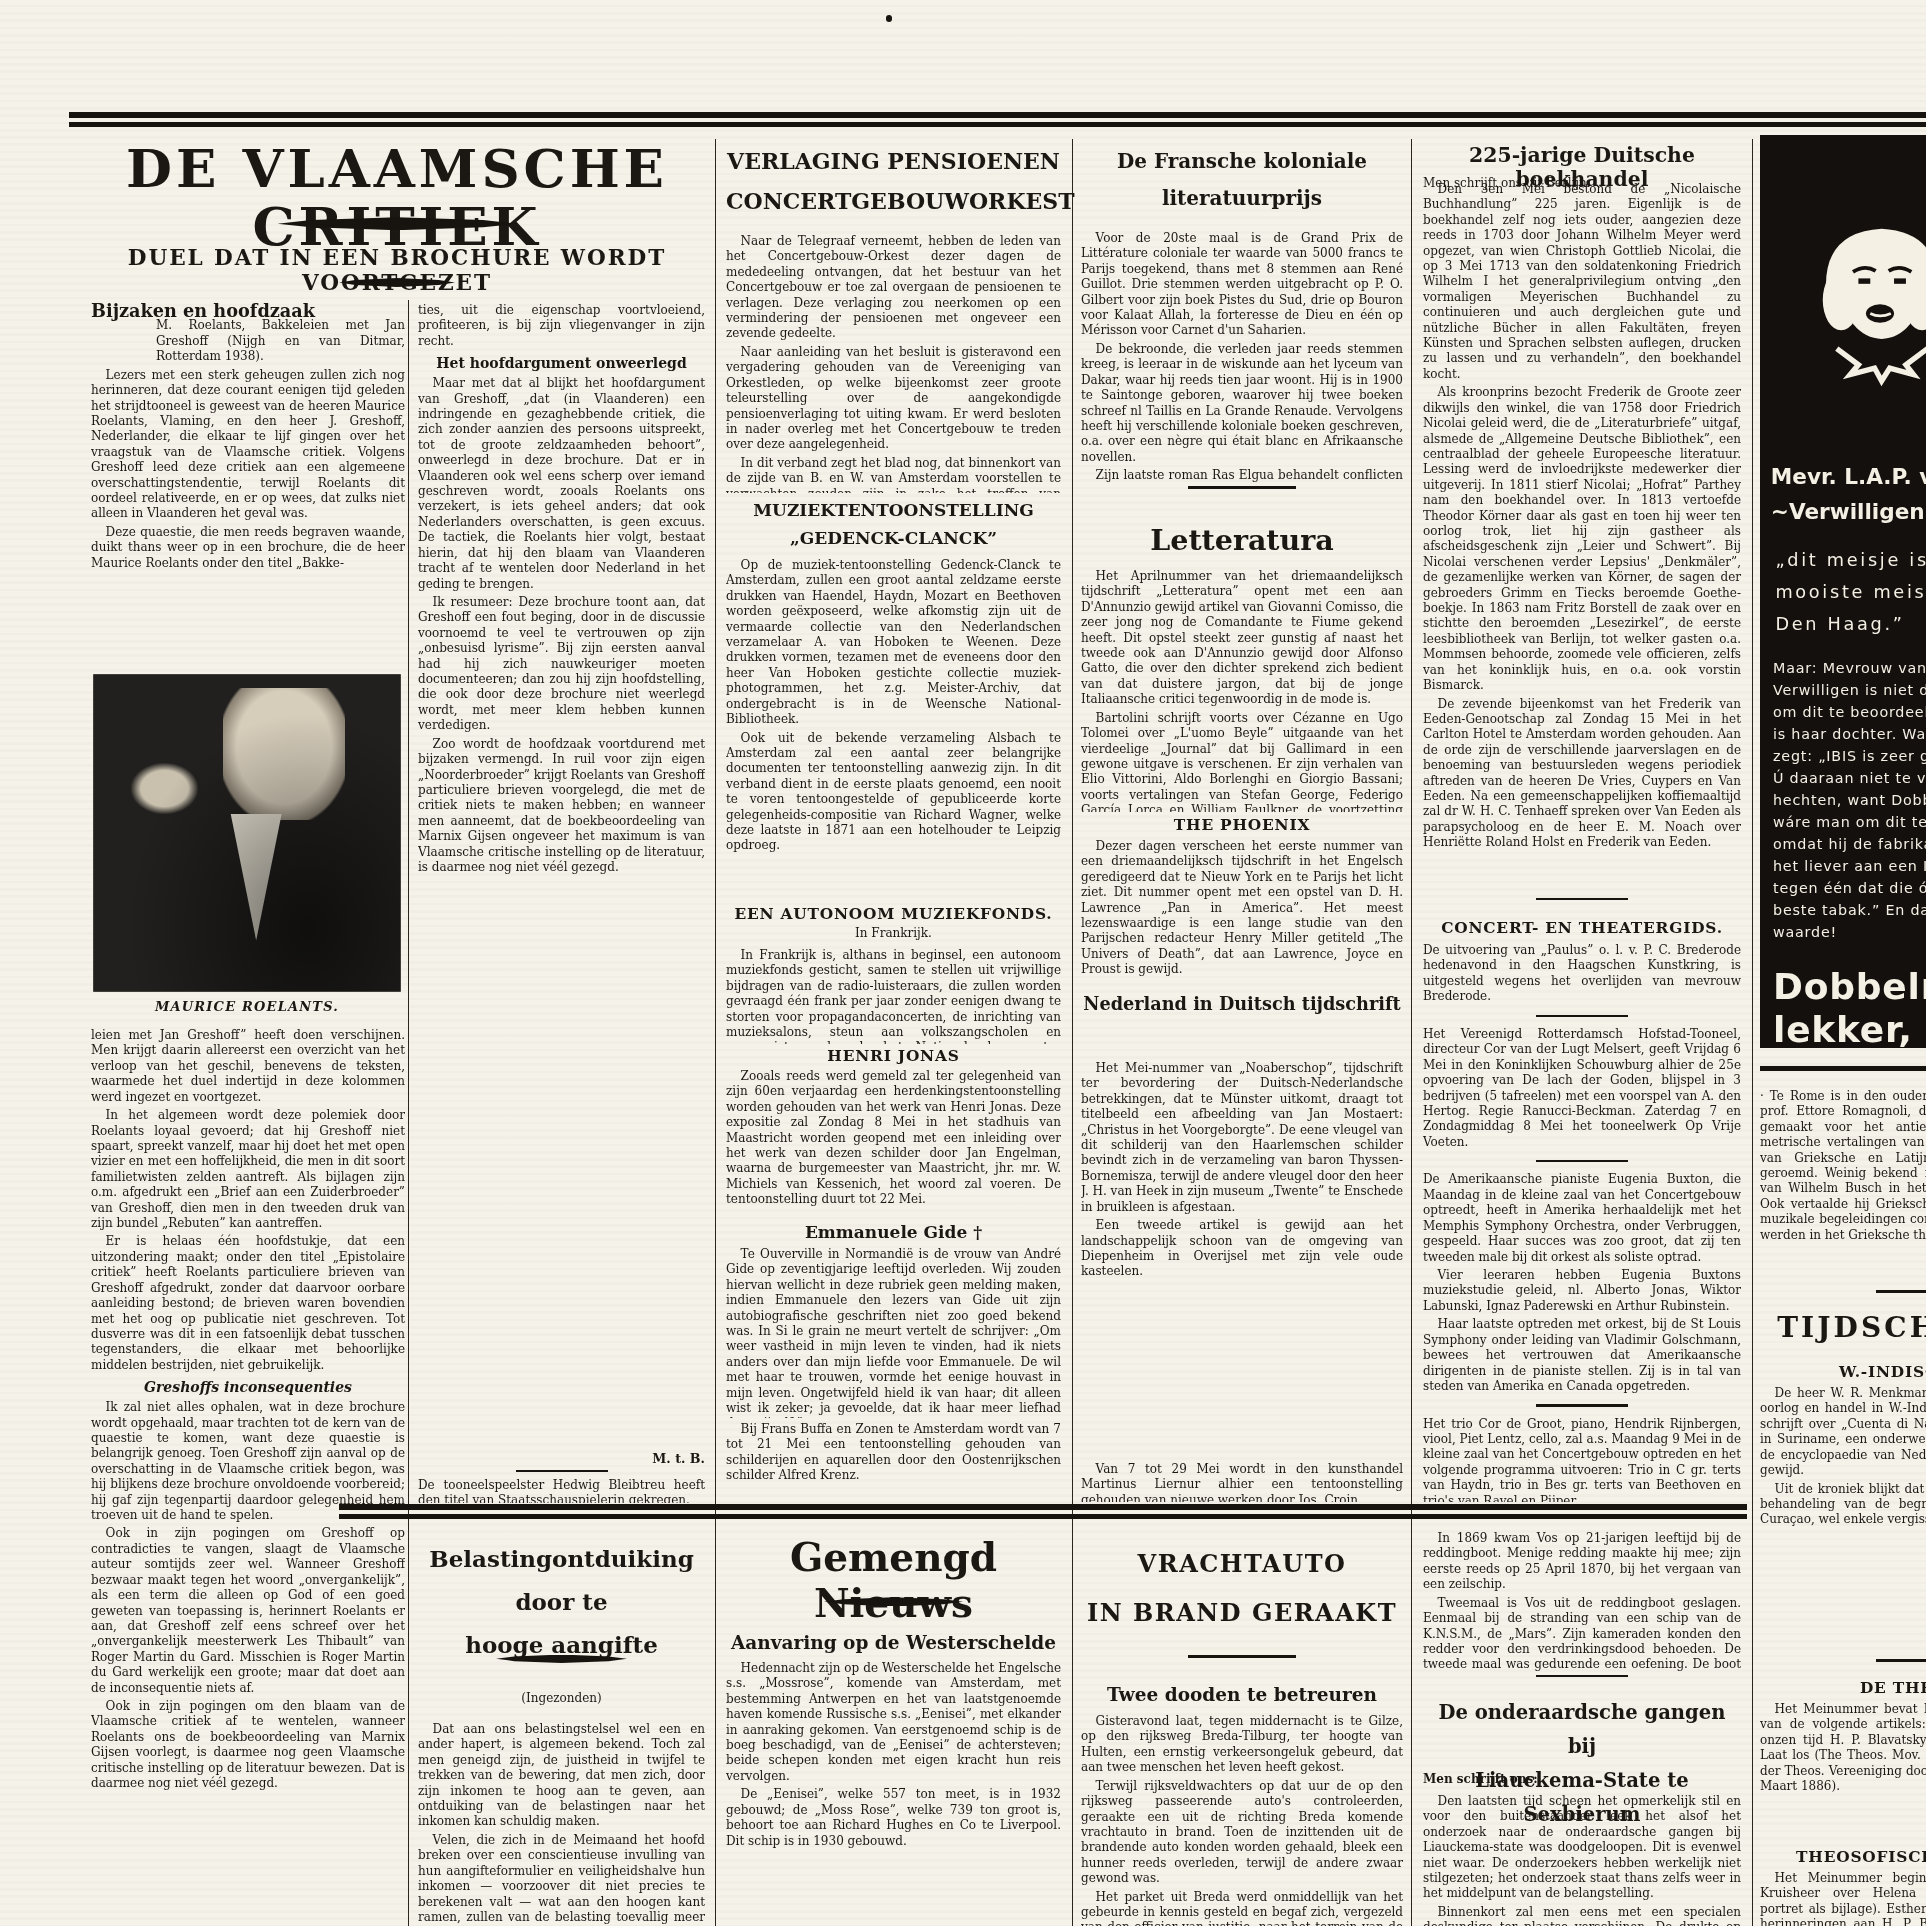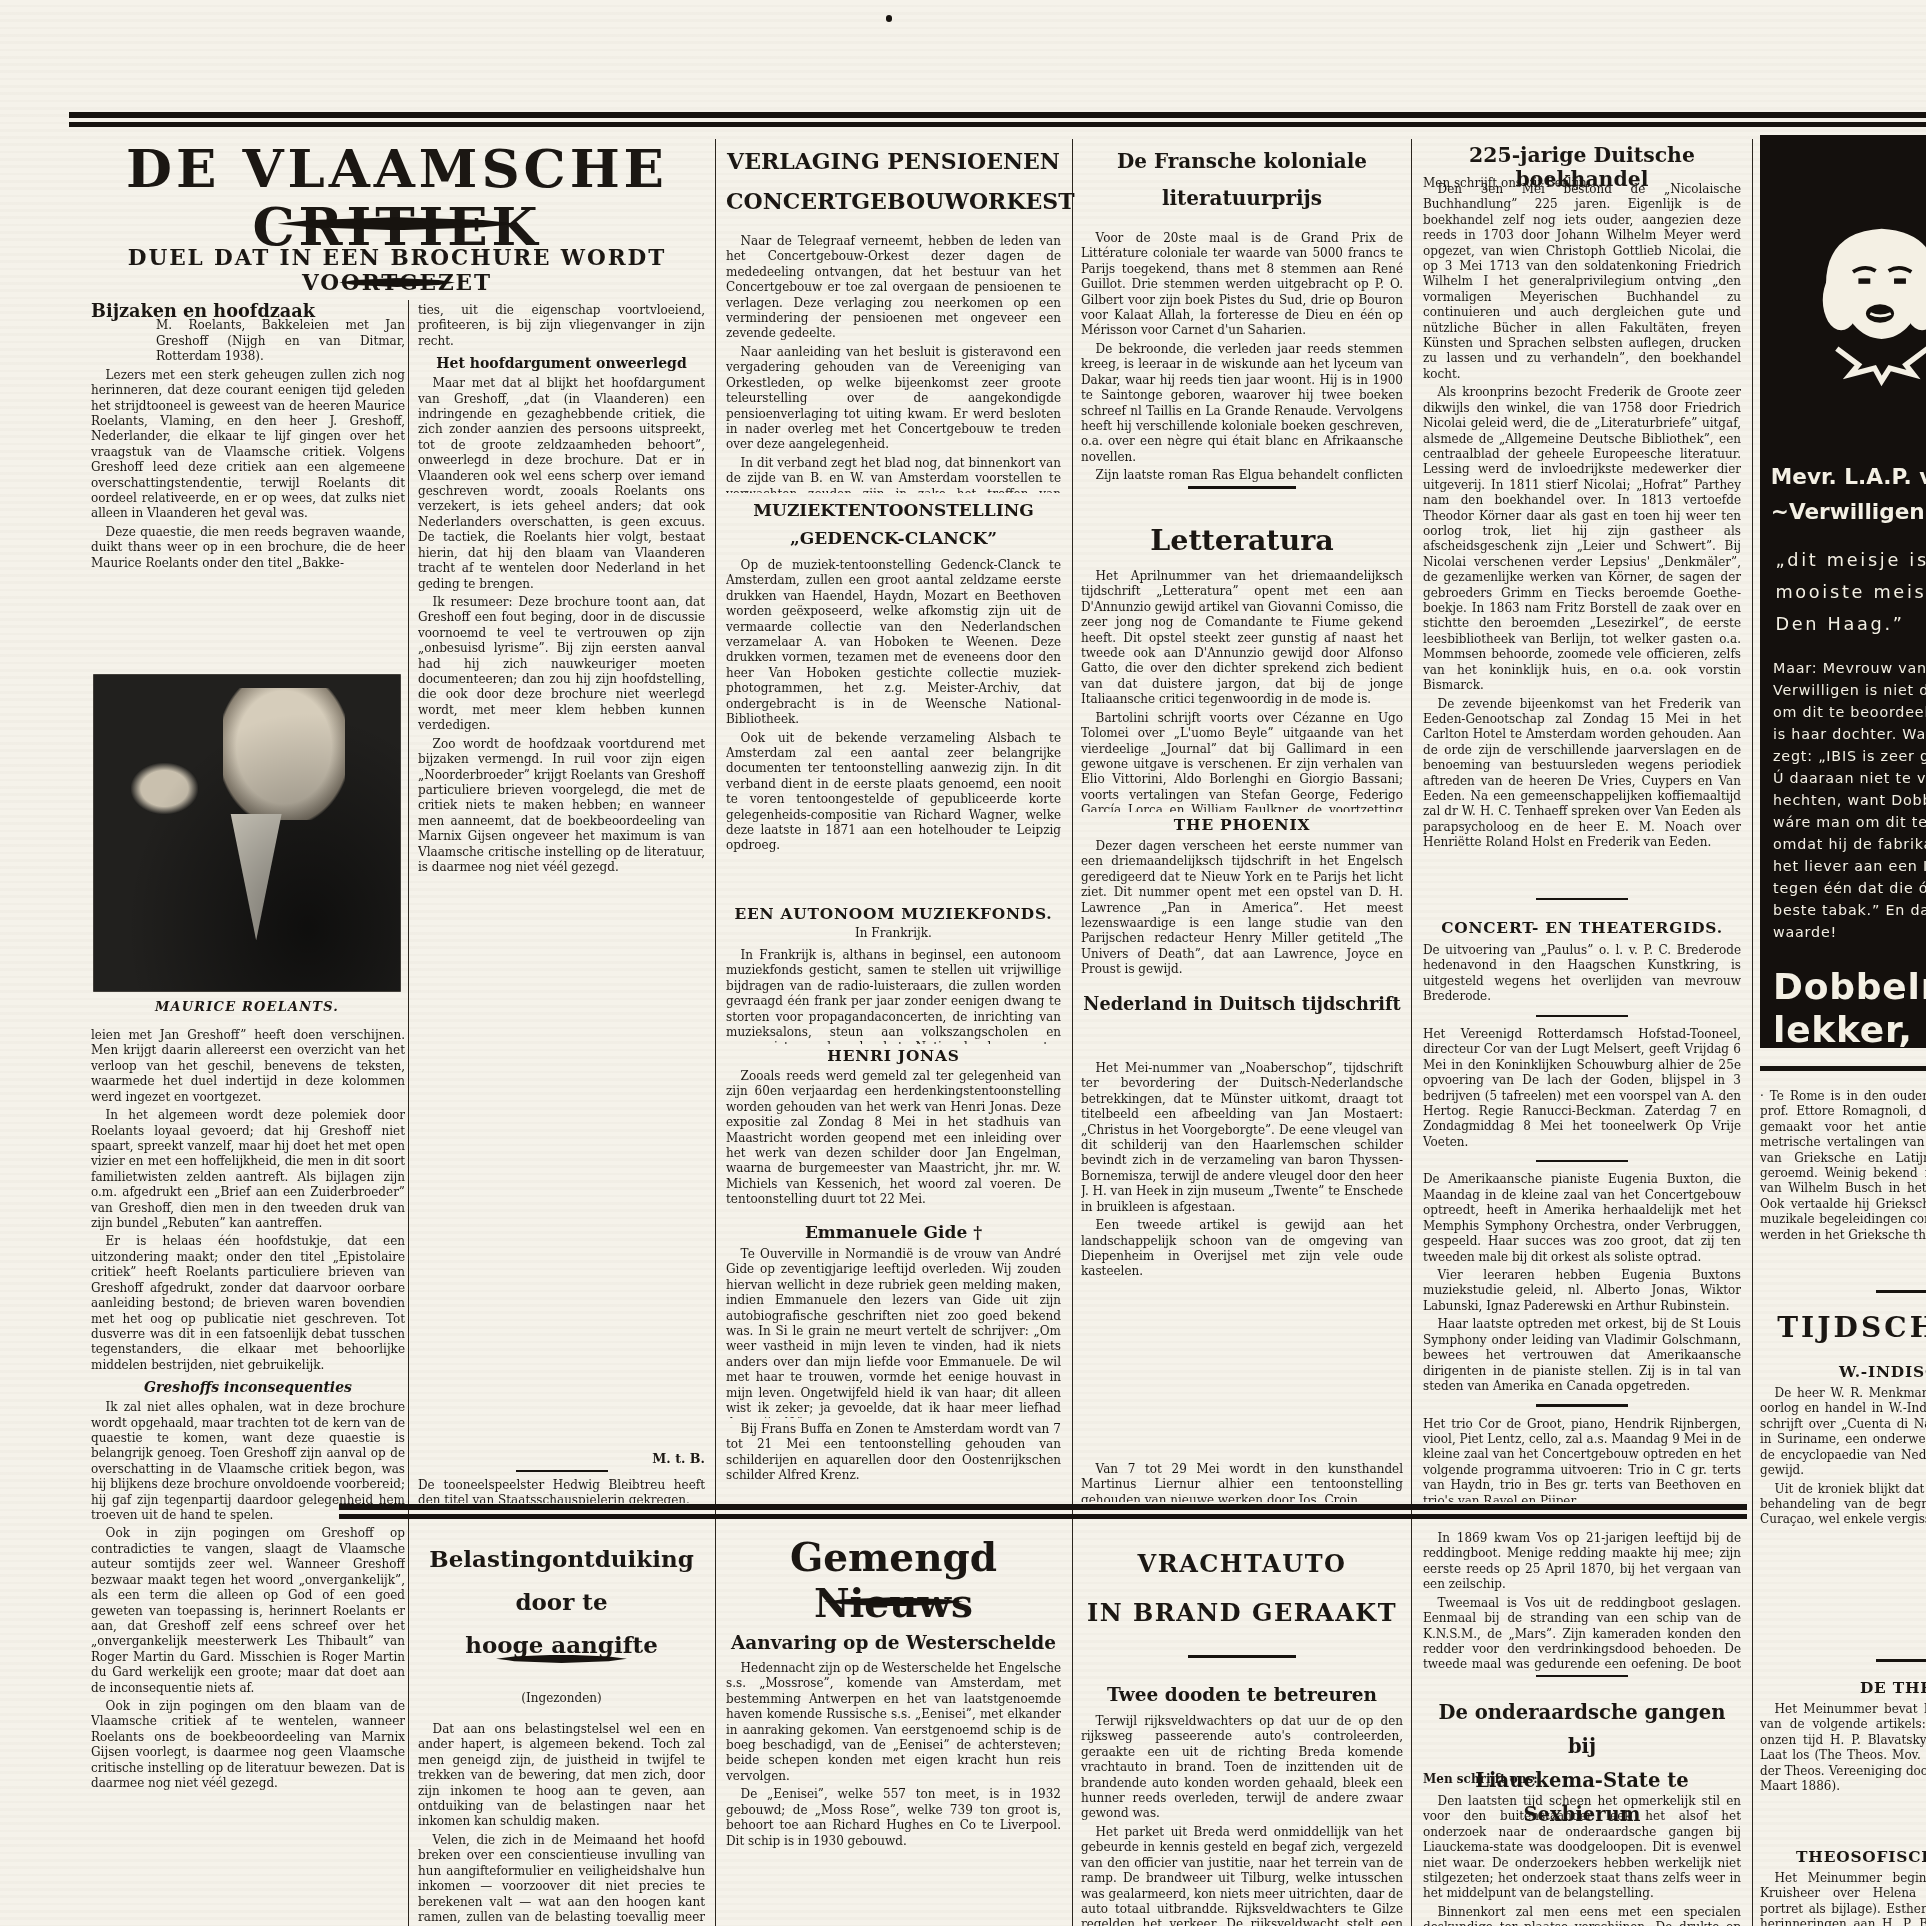--- a/index.html
+++ b/index.html
@@ -196,20 +196,21 @@
   <div class="abs clip bt" style="left:1081px;width:322px;top:1462px;height:40px;">
     <p>Van 7 tot 29 Mei wordt in den kunsthandel Martinus Liernur alhier een tentoonstelling gehouden van nieuwe werken door Jos. Croin.</p>
   </div>
   <div class="abs h-vracht c pre" style="left:1081px;width:322px;top:1539px;">VRACHTAUTO
 IN BRAND GERAAKT</div>
   <div class="abs" style="left:1081px;width:322px;top:1655px;">
       <div class="bar-sm" style="margin:0 auto;"></div>
     </div>
   <div class="abs h-sub c" style="left:1081px;width:322px;top:1684px;">Twee dooden te betreuren</div>
   <div class="abs clip bt" style="left:1081px;width:322px;top:1714px;height:606px;">
+    <p>Gisteravond laat, tegen middernacht is te Gilze, op den rijksweg Breda-Tilburg, ter hoogte van Hulten, een ernstig verkeersongeluk gebeurd, dat aan twee menschen het leven heeft gekost.</p>
     <p>Terwijl rijksveldwachters op dat uur de op den rijksweg passeerende auto's controleerden, geraakte een uit de richting Breda komende vrachtauto in brand. Toen de inzittenden uit de brandende auto konden worden gehaald, bleek een hunner reeds overleden, terwijl de andere zwaar gewond was.</p>
     <p>Het parket uit Breda werd onmiddellijk van het gebeurde in kennis gesteld en begaf zich, vergezeld van den officier van justitie, naar het terrein van de ramp. De brandweer uit Tilburg, welke intusschen was gealarmeerd, kon niets meer uitrichten, daar de auto totaal uitbrandde. Rijksveldwachters te Gilze regelden het verkeer. De rijksveldwacht stelt een onderzoek in naar de oorzaak van dit ongeluk.</p>
 
   </div>
 
   <div class="abs c" style="left:1423px;width:318px;top:143px;font-size:20.4px;font-weight:bold;">225-jarige Duitsche boekhandel</div>
   <div class="abs clip bt" style="left:1423px;width:318px;top:176px;height:20px;">
     <p class="noind">Men schrijft ons uit Berlijn:</p>
   </div>
   <div class="abs clip bt" style="left:1423px;width:318px;top:182px;height:698px;">

